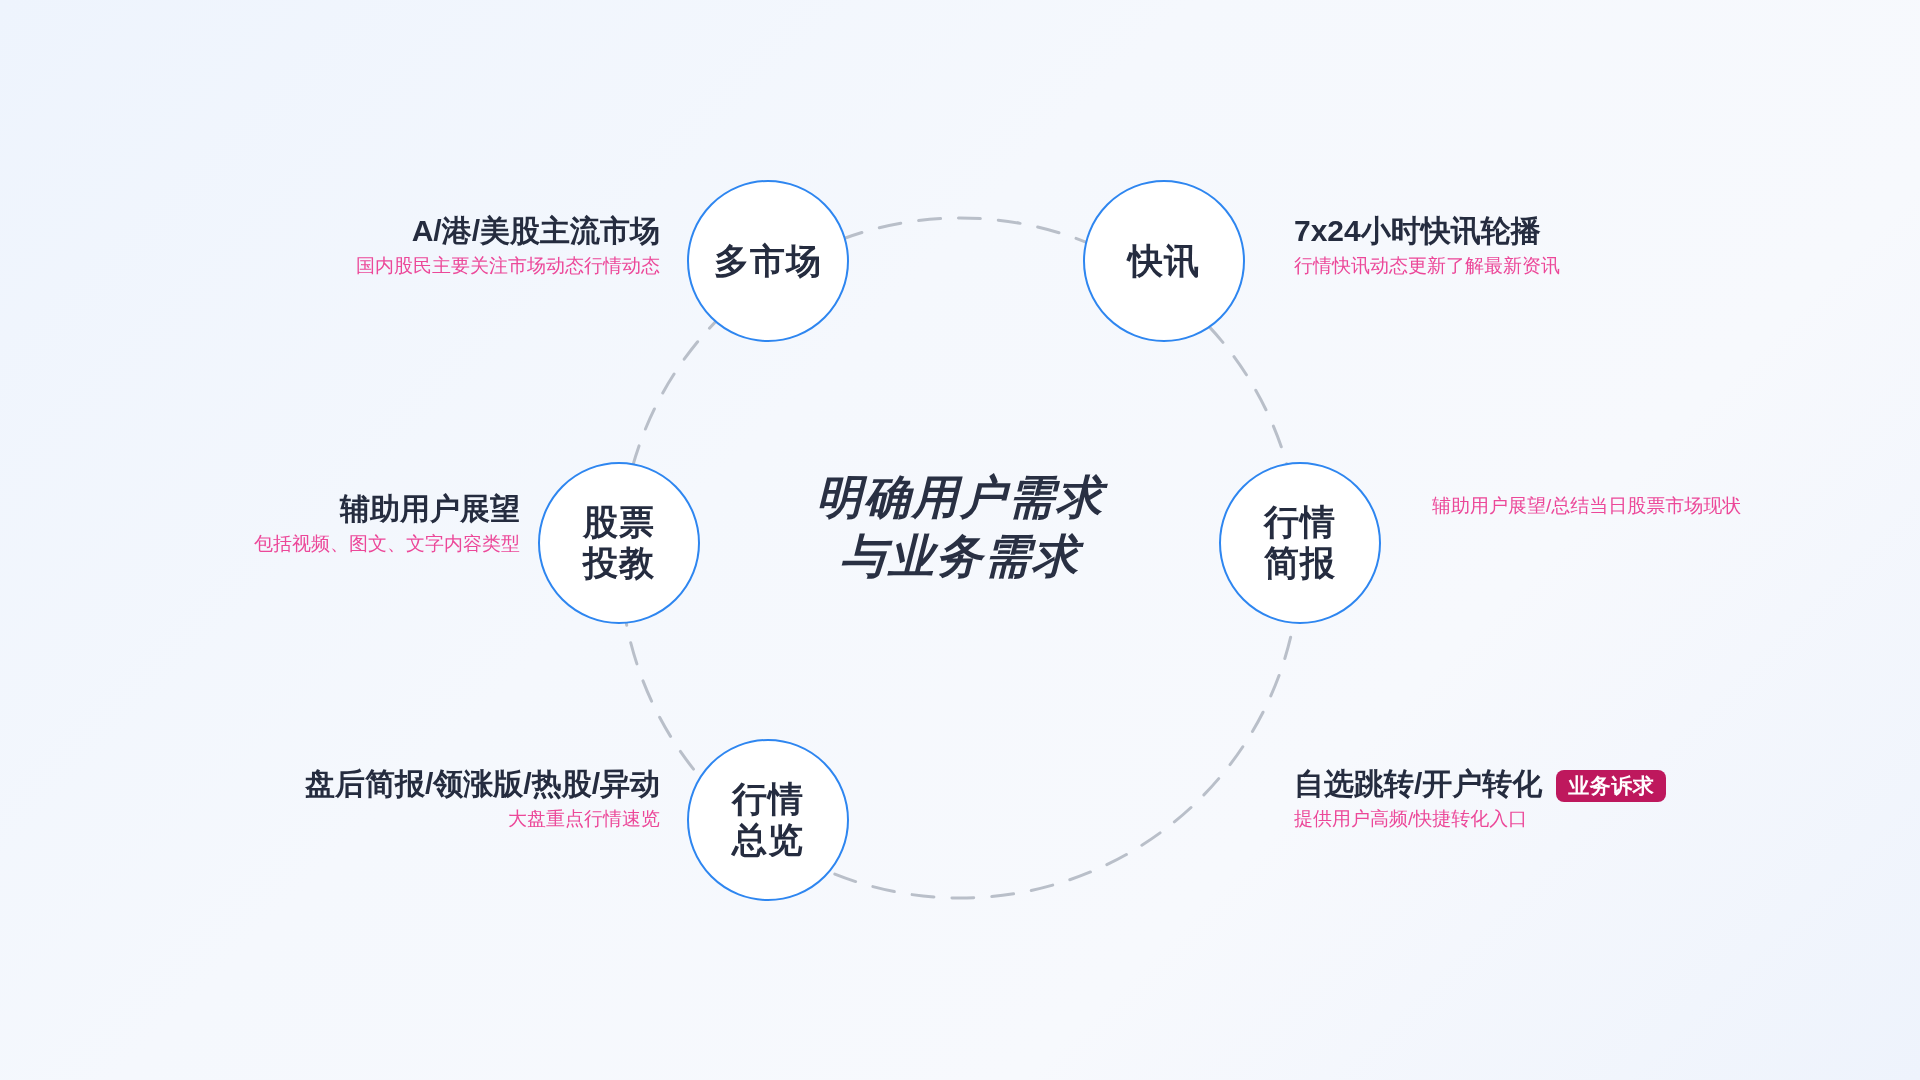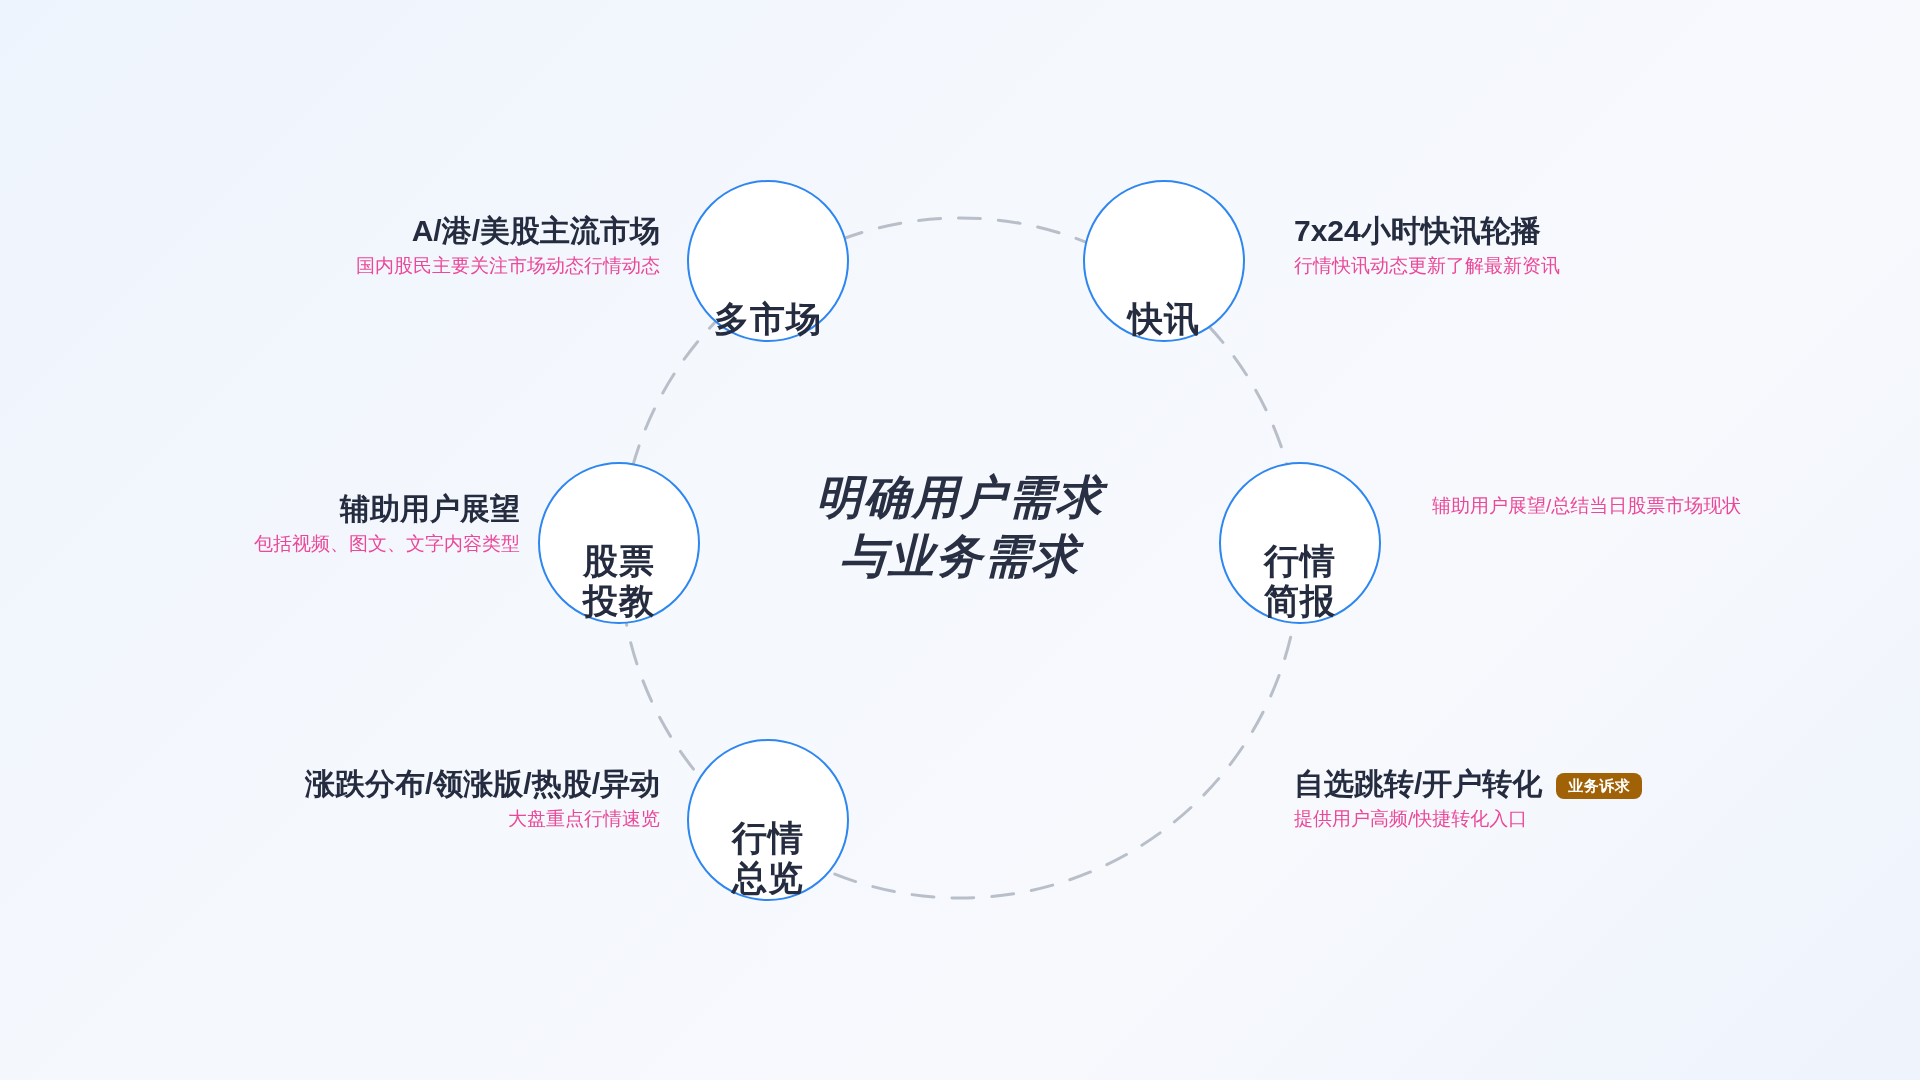--- a/index.html
+++ b/index.html
@@ -38,21 +38,21 @@
     position: absolute;
     width: 162px;
     height: 162px;
     border-radius: 50%;
     background: #ffffff;
     border: 2.6px solid #2e86f0;
     box-sizing: border-box;
     display: flex;
     flex-direction: column;
     align-items: center;
-    justify-content: flex-end;
+    justify-content: center;
     color: #252c3f;
     font-size: 35px;
     font-weight: 700;
     letter-spacing: 1px;
     line-height: 1.16;
     z-index: 3;
   }
   .node .ln { display: block; white-space: nowrap; }
 
   .n-multi   { left: 687px;  top: 180px; }
@@ -100,23 +100,23 @@
     color: #ec4899;
     line-height: 1.3;
     white-space: nowrap;
   }
   .label.right { text-align: left; }
   .label.left  { text-align: right; }
   .label.left .title { justify-content: flex-end; }
 
   .badge {
     display: inline-block;
-    background: #a16207;
+    background: #be185d;
     color: #ffffff;
-    font-size: 15px;
+    font-size: 21px;
     font-weight: 700;
     padding: 5px 12px 6px 12px;
     border-radius: 8px;
     letter-spacing: 0.5px;
     line-height: 1;
     position: relative;
     top: 2px;
   }
 
   
@@ -170,21 +170,21 @@
     <div class="title">A/港/美股主流市场</div>
     <div class="sub">国内股民主要关注市场动态行情动态</div>
   </div>
 
   <div class="label left l-edu">
     <div class="title">辅助用户展望</div>
     <div class="sub">包括视频、图文、文字内容类型</div>
   </div>
 
   <div class="label left l-overview">
-    <div class="title">涨跌分布/领涨版/热股/异动</div>
+    <div class="title">盘后简报/领涨版/热股/异动</div>
     <div class="sub">大盘重点行情速览</div>
   </div>
 
   <div class="label right l-flash">
     <div class="title">7x24小时快讯轮播</div>
     <div class="sub">行情快讯动态更新了解最新资讯</div>
   </div>
 
   <div class="label right l-brief">
     <div class="sub">辅助用户展望/总结当日股票市场现状</div>

